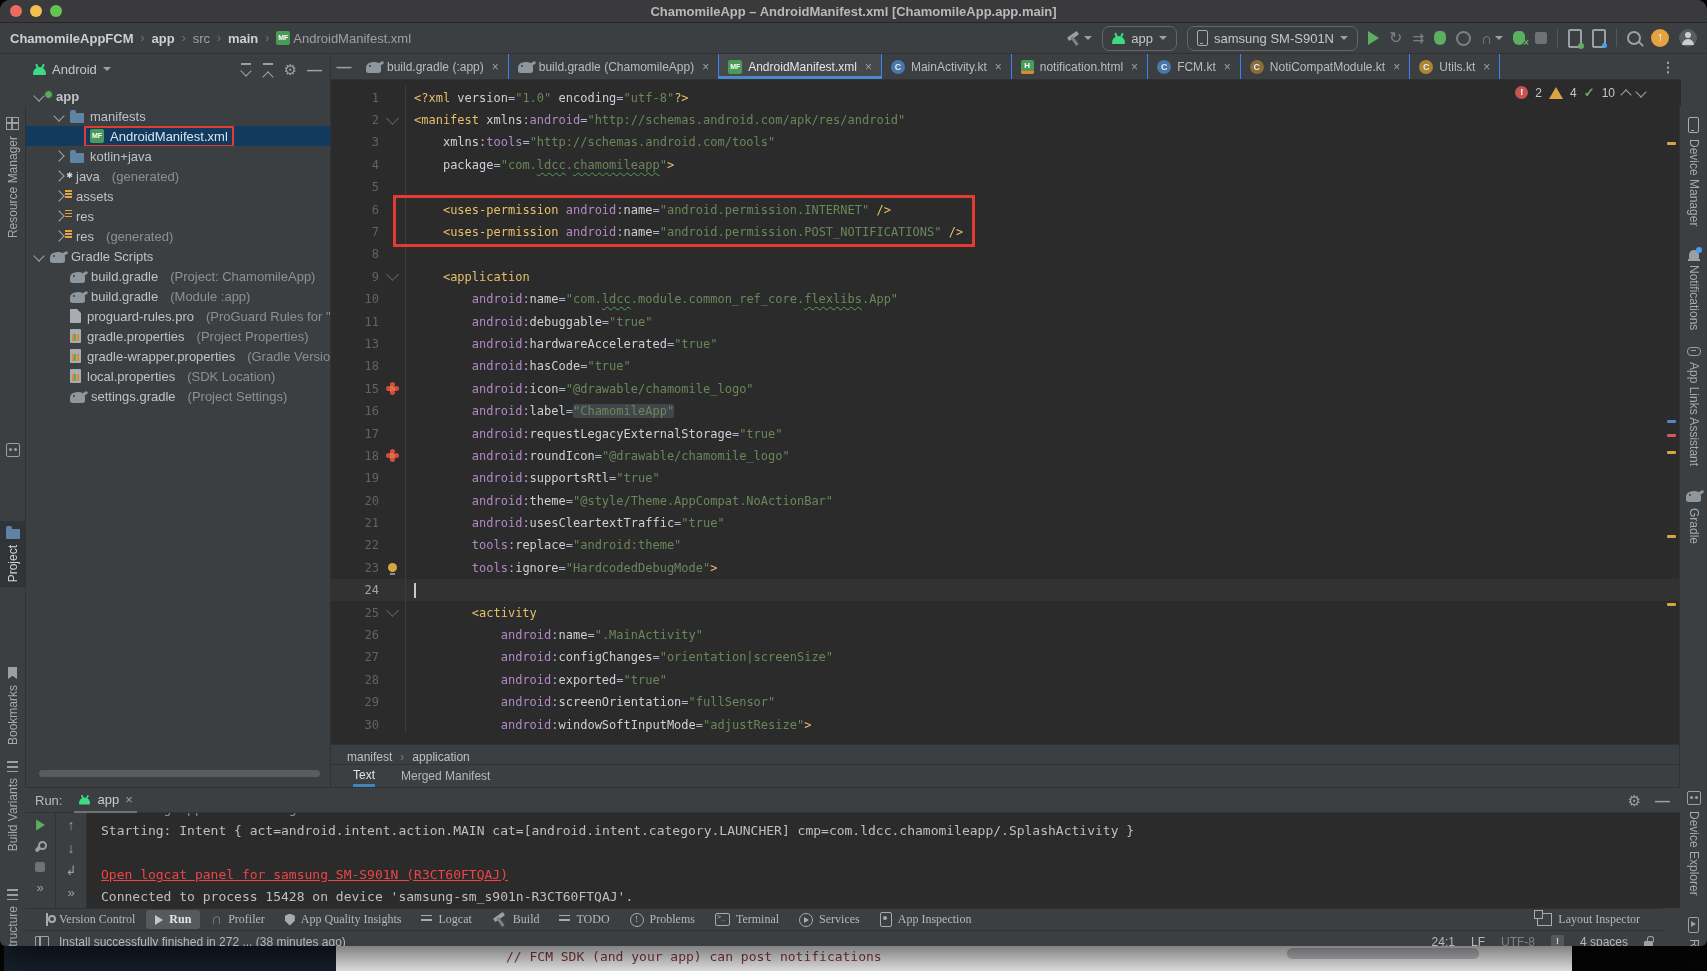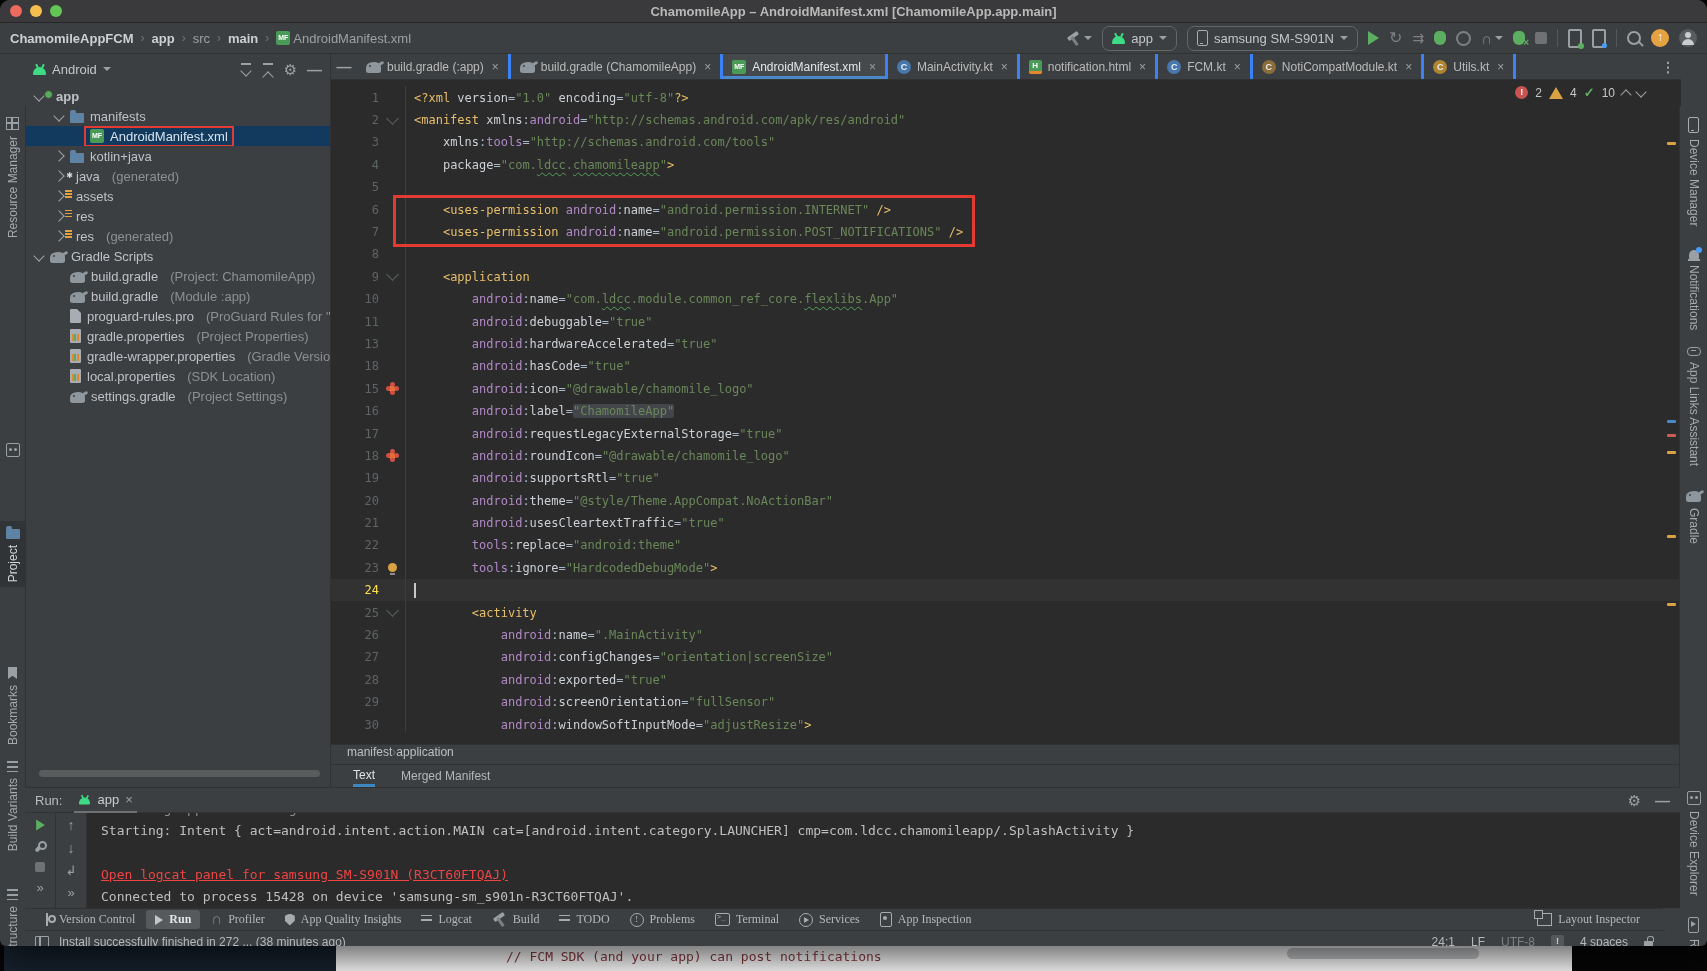--- a/index.html
+++ b/index.html
@@ -155,51 +155,51 @@
   .trow.sel{background:#113a5e;color:#d9e3ec;}
   .trow .titem{display:inline-flex;align-items:center;gap:6px;padding:0 3px;}
   .trow .titem.redbox{outline:2.5px solid #e33b31;outline-offset:1px;}
   .trow .suffix{color:#8c9093;margin-left:6px;}
   .trow .blabel{font-weight:bold;}
   .pscroll{position:absolute;left:14px;right:10px;top:716px;height:7px;border-radius:4px;background:#5d6163;opacity:.85;}
   
   .editor{width:1350px;display:flex;flex-direction:column;flex:none;background:#2b2b2b;}
   .tabbar{height:26px;background:#3c3f41;border-bottom:1px solid #323232;display:flex;align-items:stretch;font-size:12px;color:#bbb;}
   .tabminus{width:26px;display:flex;align-items:center;justify-content:center;color:#9aa0a3;font-weight:bold;}
-  .tab{display:flex;align-items:center;gap:6px;padding:0 9px;border-right:3px solid #3b82f6;white-space:nowrap;}
+  .tab{display:flex;align-items:center;gap:6px;padding:0 9px;border-right:1px solid #3b82f6;white-space:nowrap;}
   .tab .x{color:#9aa0a3;font-size:12px;margin-left:2px;}
   .tab.active{background:#45494c;color:#e3e6e8;box-shadow:inset 0 -3px 0 #4a88c7;}
   .tabkebab{margin-left:auto;width:26px;display:flex;align-items:center;justify-content:center;}
   .code{position:relative;height:665px;overflow:hidden;background:#2b2b2b;
     font-family:"DejaVu Sans Mono",monospace;font-size:12px;padding-top:6px;box-sizing:border-box;}
   .cl{height:22.4px;display:flex;align-items:center;}
   .cl.cur{background:#323232;}
   .gut{width:48px;text-align:right;color:#5f6467;flex:none;font-size:12px;}
-  .cl.cur .gut{color:#fde047;}
+  .cl.cur .gut{color:#a3a3a3;}
   .fold{width:26px;flex:none;display:flex;align-items:center;justify-content:center;border-right:1px solid #3b3e40;align-self:stretch;}
   .txt{padding-left:8px;white-space:pre;color:#a9b7c6;}
   .sp{color:#a9b7c6;} .st{color:#e8bf6a;} .sns{color:#b189c5;} .san{color:#ccd1d7;}
   .sv{color:#6a8759;}
   .svt{color:#6a8759;text-decoration:underline wavy #55a05a 1px;text-underline-offset:3px;}
   .svh{color:#6a8759;background:#42464a;border-radius:2px;}
   .foldm{width:8px;height:8px;border-right:1.6px solid #5f6467;border-bottom:1.6px solid #5f6467;transform:rotate(45deg);margin-top:-4px;}
   .flower{width:12px;height:12px;border-radius:50%;background:radial-gradient(circle at 50% 50%,#f2b04a 0 3px,transparent 3px);position:relative;}
   .flower::after{content:"";position:absolute;left:3.5px;top:3.5px;width:5px;height:5px;border-radius:50%;background:#e86c3a;
     box-shadow:0 -4px 0 #d14f42,0 4px 0 #d14f42,-4px 0 0 #d14f42,4px 0 0 #d14f42;}
   .bulb{width:9px;height:9px;border-radius:50%;background:#d9a343;position:relative;}
   .bulb::after{content:"";position:absolute;left:2px;bottom:-3px;width:5px;height:2.5px;background:#8d8d8d;}
   .caret{display:inline-block;width:1.5px;height:15px;background:#c8c8c8;vertical-align:middle;}
   .redbox-editor{position:absolute;left:62px;top:115px;width:582px;height:52px;border:3px solid #e33b31;box-sizing:border-box;pointer-events:none;}
   .inspectw{position:absolute;top:5px;right:36px;display:flex;align-items:center;gap:7px;font-size:12px;color:#c3c7ca;font-family:"Liberation Sans",sans-serif;}
   .insp-err{width:13px;height:13px;border-radius:50%;background:#c75450;position:relative;}
   .insp-err::after{content:"!";position:absolute;inset:0;text-align:center;color:#fff;font-size:9px;font-weight:bold;line-height:13px;}
   .insp-warn{width:0;height:0;border-left:7px solid transparent;border-right:7px solid transparent;border-bottom:12px solid #d9a343;position:relative;}
   .insp-ok{color:#5fad65;font-weight:bold;font-size:13px;}
   .stripe-mark{position:absolute;width:9px;height:3px;border-radius:1px;right:5px;}
-  .crumbbar{height:20px;background:#3c3f41;border-top:1px solid #323232;display:flex;align-items:flex-start;gap:0;padding-left:16px;font-size:12px;color:#bcc0c3;margin-top:12px;}
+  .crumbbar{height:20px;background:#3c3f41;border-top:1px solid #323232;display:flex;align-items:flex-end;gap:8px;padding-left:16px;font-size:12px;color:#bcc0c3;margin-top:12px;}
   .crumbbar .csep{color:#75797b;}
   .viewtabs{height:22px;background:#3c3f41;border-top:1px solid #323232;display:flex;align-items:center;gap:26px;padding-left:22px;font-size:12px;color:#b4b8bb;}
   .vtab{height:100%;display:flex;align-items:center;box-sizing:border-box;}
   .vtab.active{color:#e0e3e5;border-bottom:3px solid #3e86c0;}
   
   .runpanel{margin-left:25px;width:1655px;background:#3c3f41;}
   .runhead{height:24px;display:flex;align-items:center;gap:12px;padding:0 10px;border-top:1px solid #323232;border-bottom:1px solid #323232;font-size:13px;}
   .runtab{display:flex;align-items:center;gap:6px;height:100%;border-bottom:2px solid #6e7275;padding:0 4px;color:#c9cdd0;}
   .runtab .x{color:#9aa0a3;}
   .runhead-right{margin-left:auto;display:flex;align-items:center;gap:14px;}

